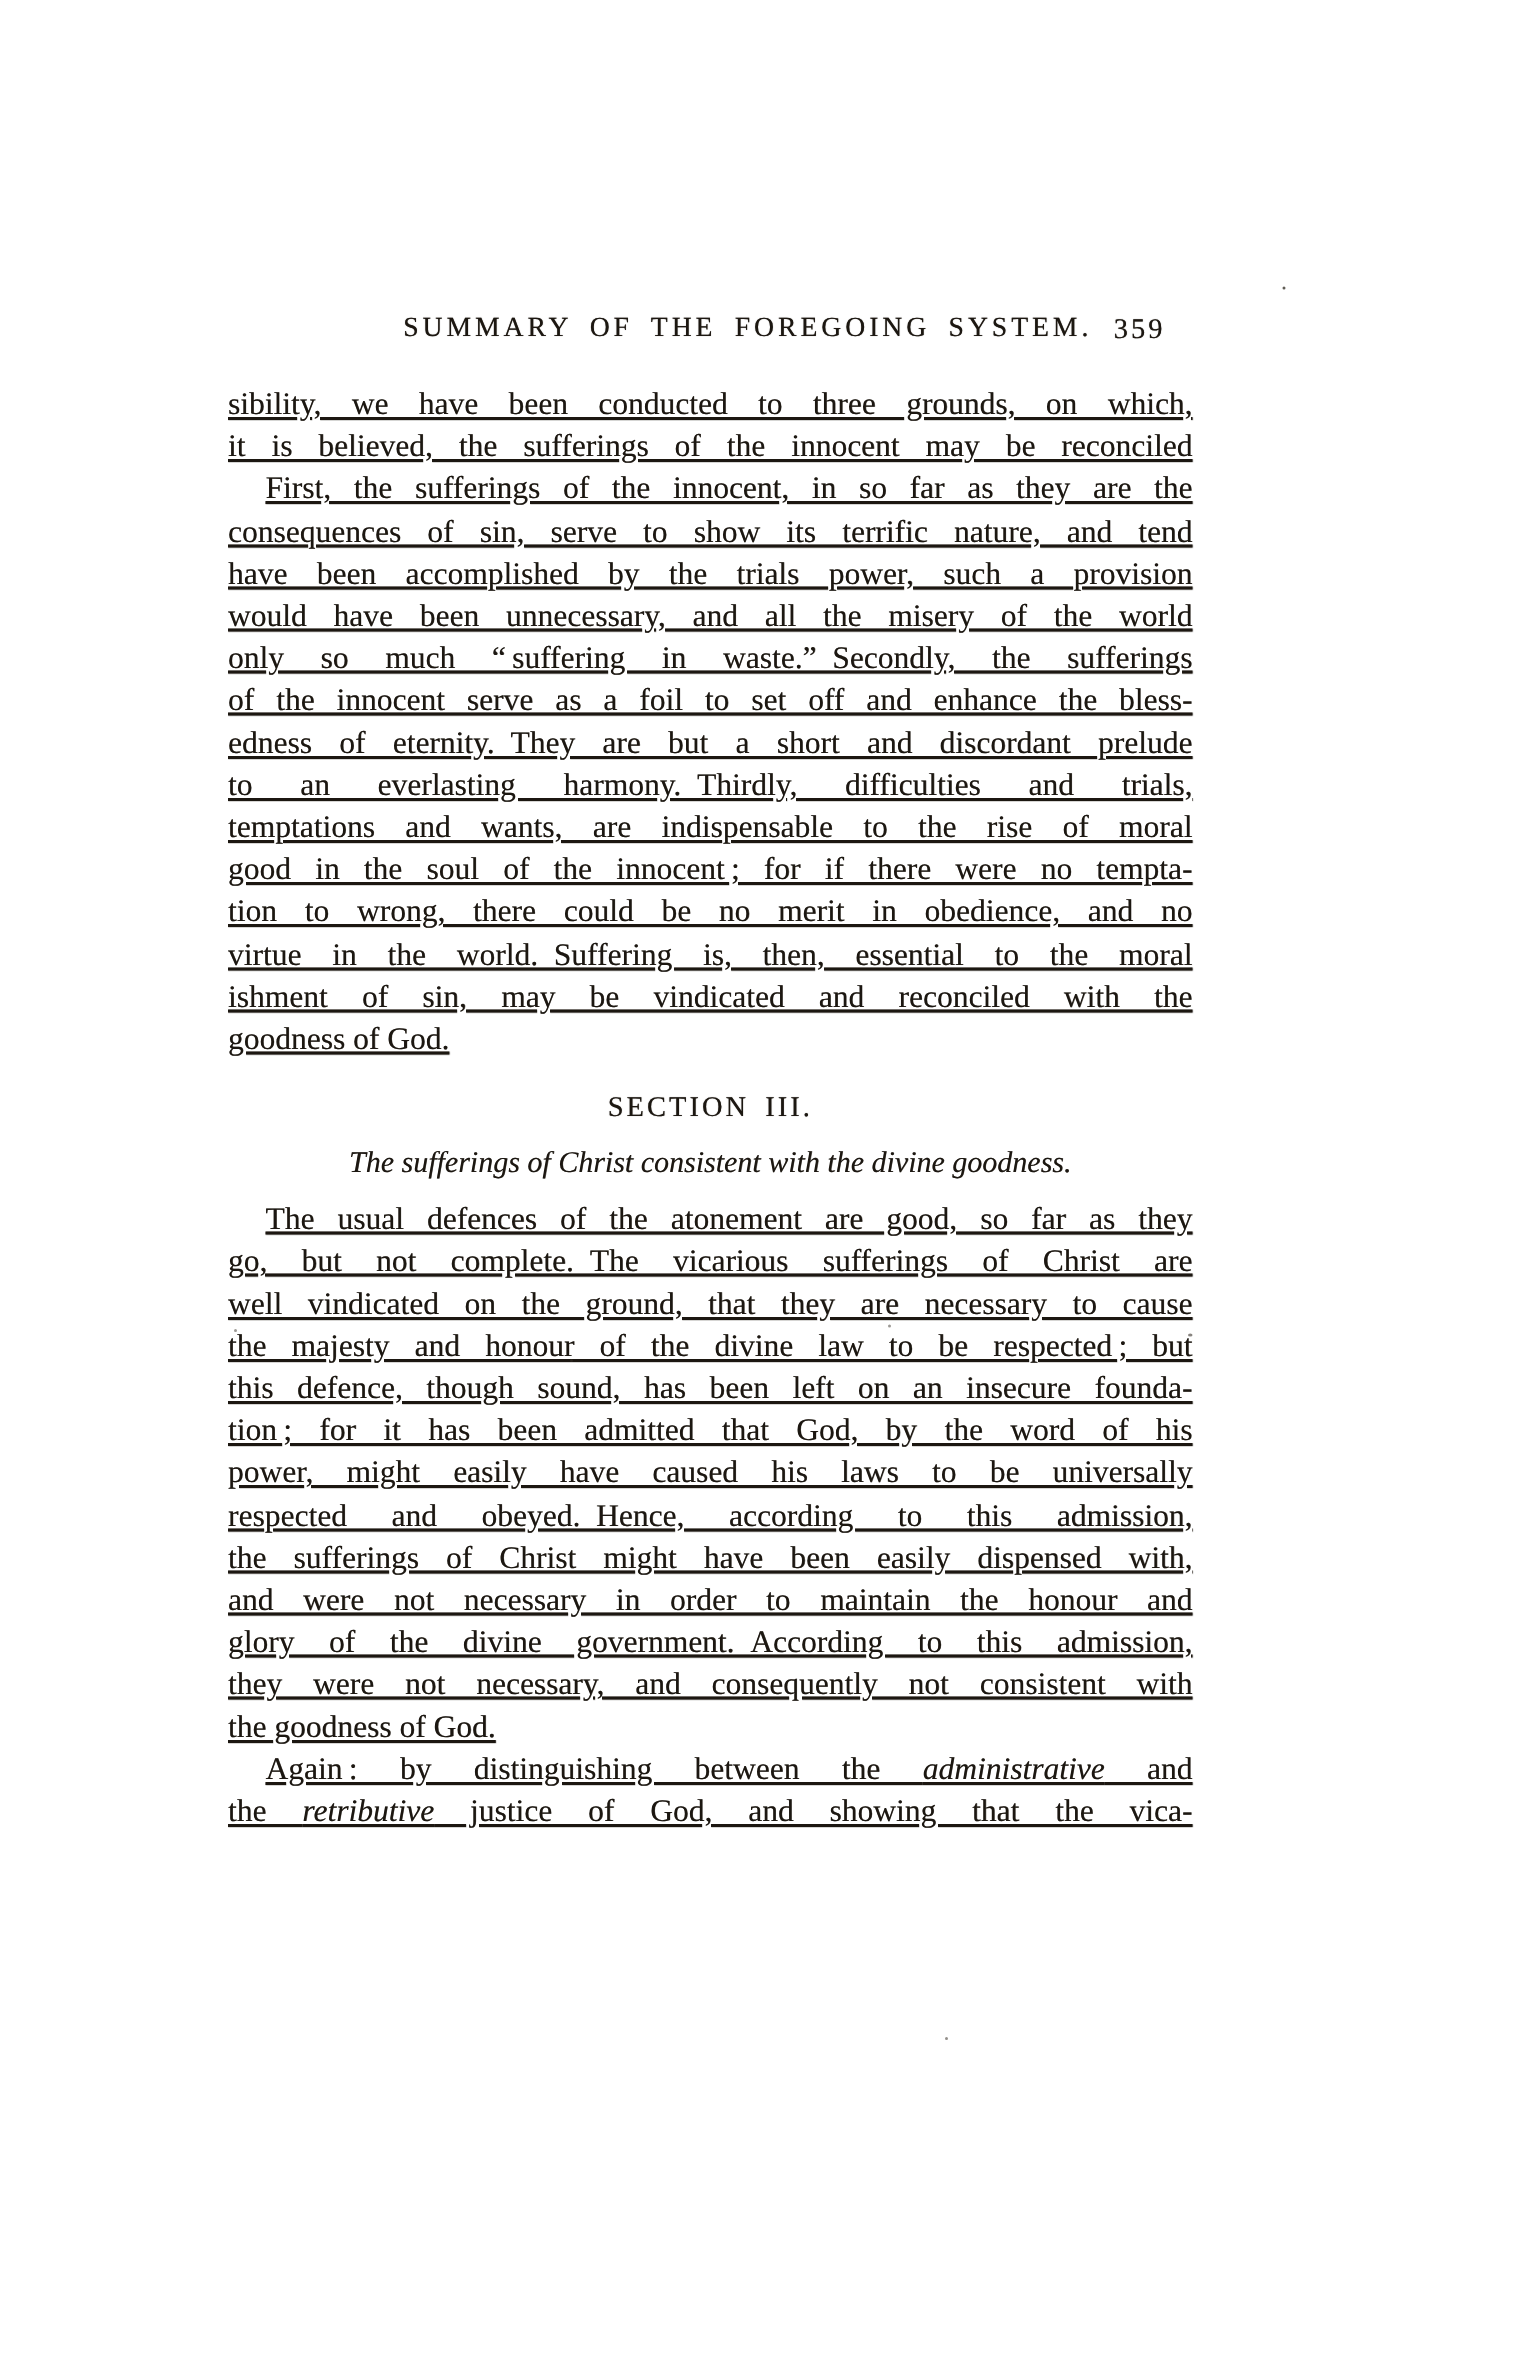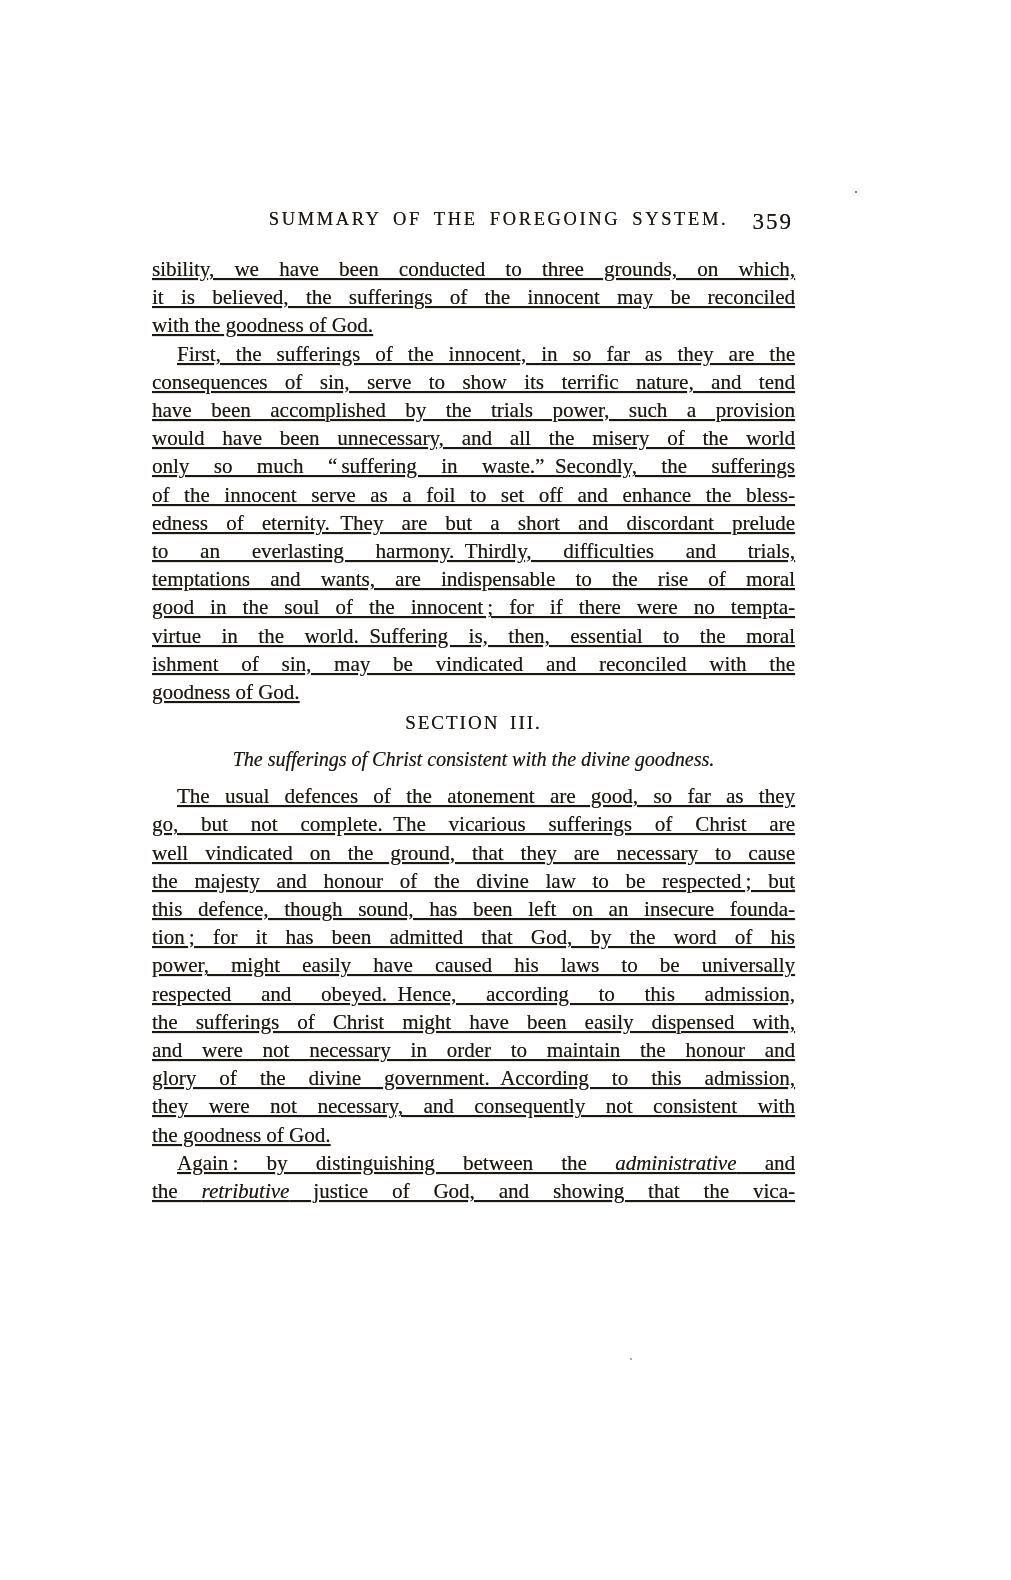--- a/index.html
+++ b/index.html
@@ -32,23 +32,23 @@
     text-align: center;
     transform: translateX(26px);
     font-size: 18.5px;
     letter-spacing: 2.6px;
     word-spacing: 5px;
     white-space: nowrap;
     text-shadow: 0 0 0.5px rgba(25, 20, 12, 0.75);
   }
   .rh-page {
     position: absolute;
-    right: 0;
+    right: 16px;
     top: 0;
-    font-size: 23px;
+    font-size: 19px;
     letter-spacing: 2px;
     text-shadow: 0 0 0.5px rgba(25, 20, 12, 0.75);
   }
   
   .body-col {
     position: absolute;
     left: 152px;
     top: 255px;
     width: 643px;
     font-size: 21px;
@@ -57,21 +57,21 @@
   }
   .para { margin: 0; }
   .line {
     text-align: justify;
     text-align-last: justify;
     text-decoration: underline;
   }
   .line.endline { text-align-last: left; }
   .line.indent { text-indent: 25px; }
   .section-heading {
-    margin-top: 4px;
+    margin-top: 20px;
     line-height: 26px;
     font-size: 19px;
     letter-spacing: 2px;
     word-spacing: 4px;
     text-align: center;
     text-shadow: 0 0 0.5px rgba(25, 20, 12, 0.75);
   }
   .subtitle {
     margin-top: 10px;
     margin-bottom: 10px;
@@ -96,33 +96,33 @@
 
   <div class="running-header">
     <div class="rh-title">SUMMARY OF THE FOREGOING SYSTEM.</div>
     <div class="rh-page">359</div>
   </div>
 
   <div class="body-col" id="body-col">
       <div class="para">
         <div class="line"><span>sibility, we have been conducted to three grounds, on which,</span></div>
         <div class="line"><span>it is believed, the sufferings of the innocent may be reconciled</span></div>
-        <div class="line endline"><span>with the goodness of God.</span></div>
       </div>
       <div class="para">
         <div class="line indent"><span>First, the sufferings of the innocent, in so far as they are the</span></div>
         <div class="line"><span>consequences of sin, serve to show its terrific nature, and tend</span></div>
         <div class="line"><span>have been accomplished by the trials power, such a provision</span></div>
         <div class="line"><span>would have been unnecessary, and all the misery of the world</span></div>
         <div class="line"><span>only so much “ suffering in waste.” Secondly, the sufferings</span></div>
         <div class="line"><span>of the innocent serve as a foil to set off and enhance the bless-</span></div>
         <div class="line"><span>edness of eternity. They are but a short and discordant prelude</span></div>
         <div class="line"><span>to an everlasting harmony. Thirdly, difficulties and trials,</span></div>
         <div class="line"><span>temptations and wants, are indispensable to the rise of moral</span></div>
         <div class="line"><span>good in the soul of the innocent ; for if there were no tempta-</span></div>
+        <div class="line"><span>tion to wrong, there could be no merit in obedience, and no</span></div>
         <div class="line"><span>virtue in the world. Suffering is, then, essential to the moral</span></div>
         <div class="line"><span>ishment of sin, may be vindicated and reconciled with the</span></div>
         <div class="line endline"><span>goodness of God.</span></div>
       </div>
       <div class="section-heading">SECTION III.</div>
       <div class="subtitle">The sufferings of Christ consistent with the divine goodness.</div>
       <div class="para">
         <div class="line indent"><span>The usual defences of the atonement are good, so far as they</span></div>
         <div class="line"><span>go, but not complete. The vicarious sufferings of Christ are</span></div>
         <div class="line"><span>well vindicated on the ground, that they are necessary to cause</span></div>

